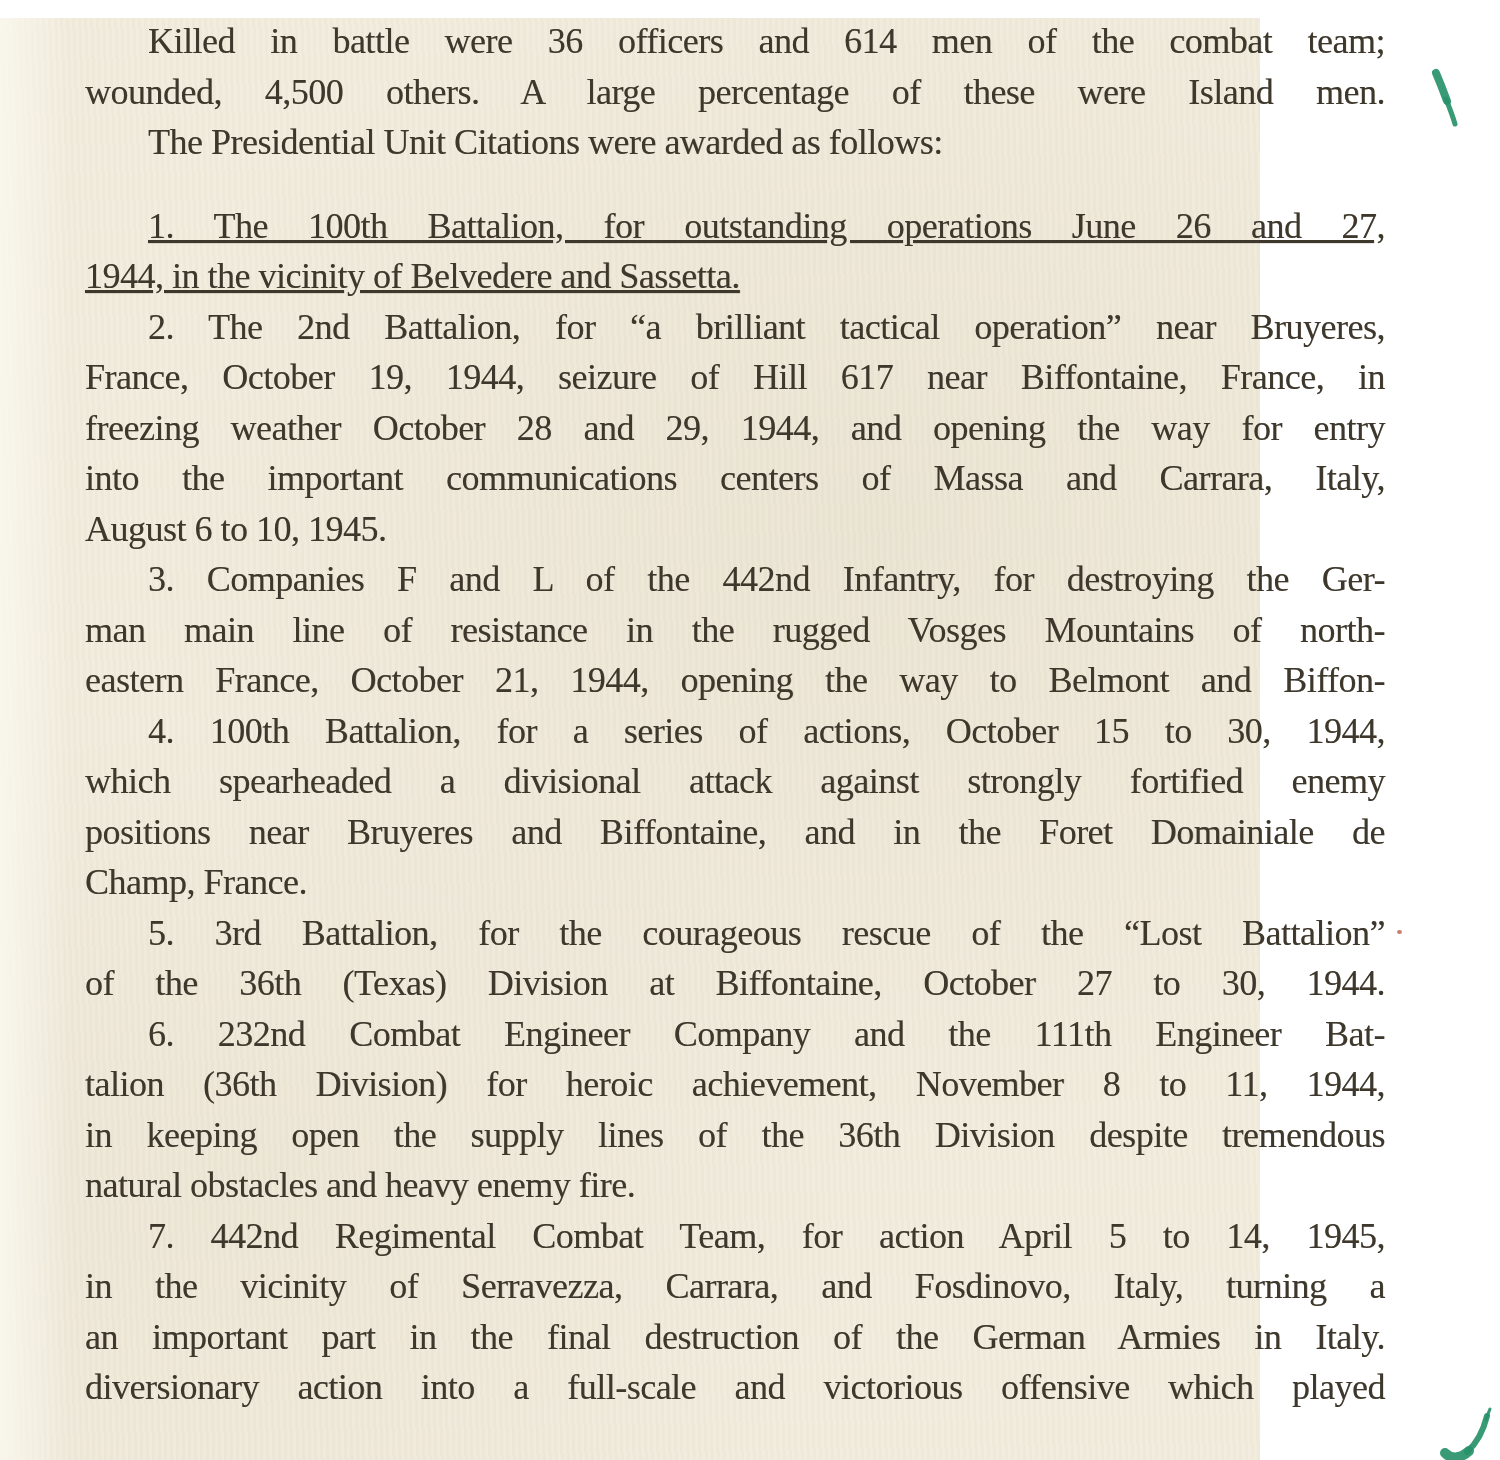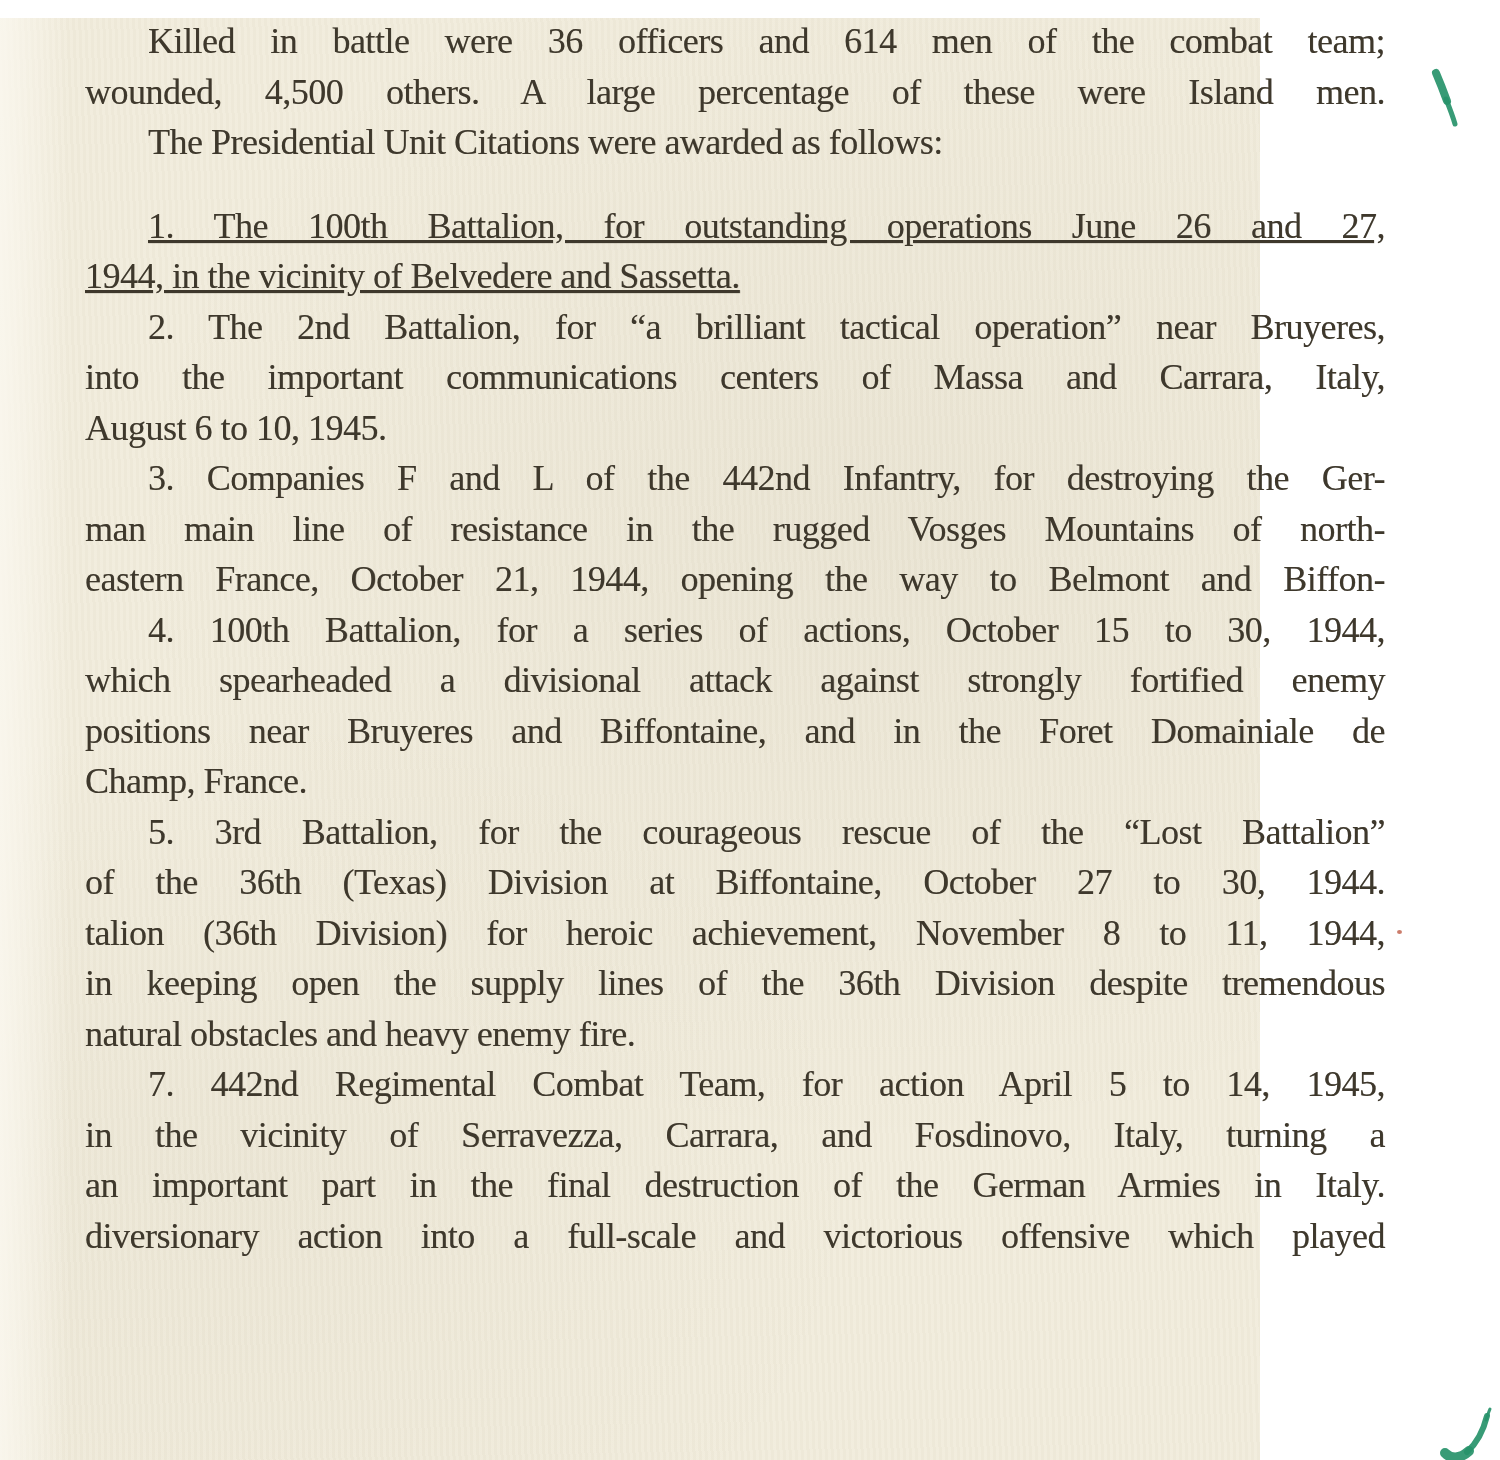--- a/index.html
+++ b/index.html
@@ -57,39 +57,42 @@
       </div>
       <div class="para">
         <div class="line first end">The Presidential Unit Citations were awarded as follows:</div>
       </div>
       <div class="para gap">
         <div class="line first">1. The 100th Battalion, for outstanding operations June 26 and 27,</div>
         <div class="line end">1944, in the vicinity of Belvedere and Sassetta.</div>
       </div>
       <div class="para">
         <div class="line first">2. The 2nd Battalion, for “a brilliant tactical operation” near Bruyeres,</div>
+        <div class="line">France, October 19, 1944, seizure of Hill 617 near Biffontaine, France, in</div>
+        <div class="line">freezing weather October 28 and 29, 1944, and opening the way for entry</div>
         <div class="line">into the important communications centers of Massa and Carrara, Italy,</div>
         <div class="line end">August 6 to 10, 1945.</div>
       </div>
       <div class="para">
         <div class="line first">3. Companies F and L of the 442nd Infantry, for destroying the Ger-</div>
         <div class="line">man main line of resistance in the rugged Vosges Mountains of north-</div>
         <div class="line">eastern France, October 21, 1944, opening the way to Belmont and Biffon-</div>
       </div>
       <div class="para">
         <div class="line first">4. 100th Battalion, for a series of actions, October 15 to 30, 1944,</div>
         <div class="line">which spearheaded a divisional attack against strongly fortified enemy</div>
         <div class="line">positions near Bruyeres and Biffontaine, and in the Foret Domainiale de</div>
         <div class="line end">Champ, France.</div>
       </div>
       <div class="para">
         <div class="line first">5. 3rd Battalion, for the courageous rescue of the “Lost Battalion”</div>
         <div class="line">of the 36th (Texas) Division at Biffontaine, October 27 to 30, 1944.</div>
       </div>
       <div class="para">
+        <div class="line first">6. 232nd Combat Engineer Company and the 111th Engineer Bat-</div>
         <div class="line">talion (36th Division) for heroic achievement, November 8 to 11, 1944,</div>
         <div class="line">in keeping open the supply lines of the 36th Division despite tremendous</div>
         <div class="line end">natural obstacles and heavy enemy fire.</div>
       </div>
       <div class="para">
         <div class="line first">7. 442nd Regimental Combat Team, for action April 5 to 14, 1945,</div>
         <div class="line">in the vicinity of Serravezza, Carrara, and Fosdinovo, Italy, turning a</div>
         <div class="line">an important part in the final destruction of the German Armies in Italy.</div>
         <div class="line">diversionary action into a full-scale and victorious offensive which played</div>
       </div>

